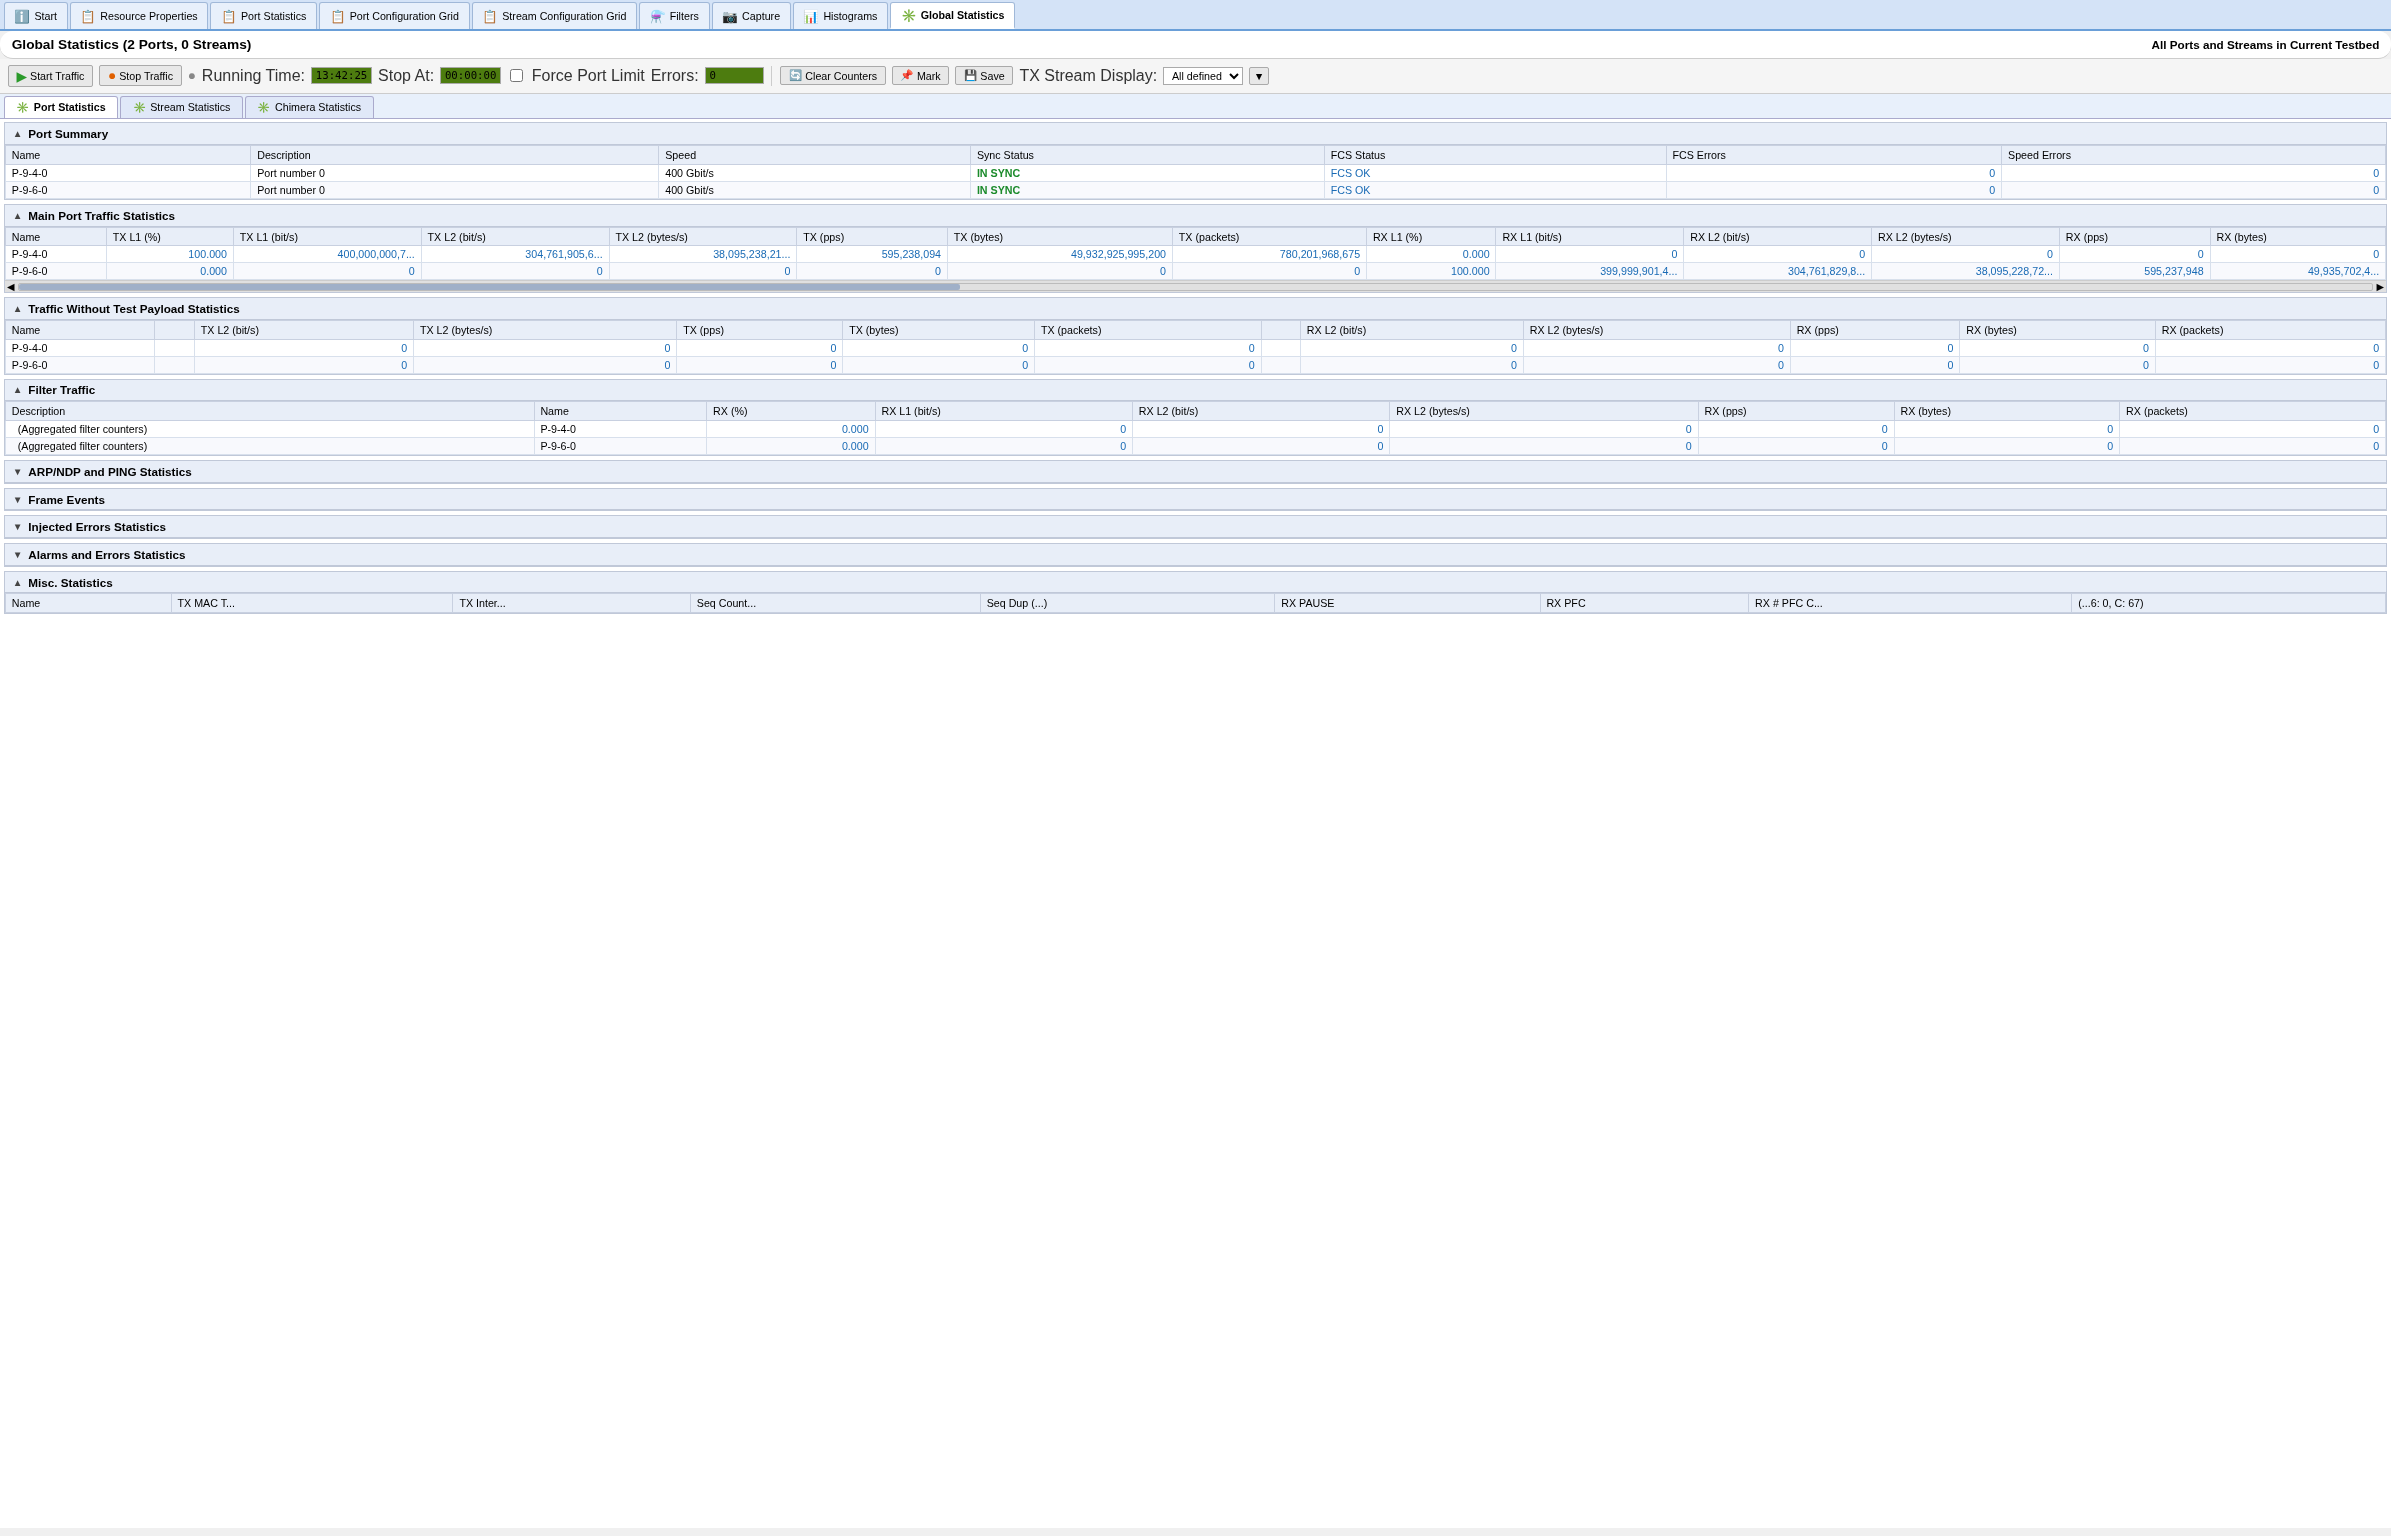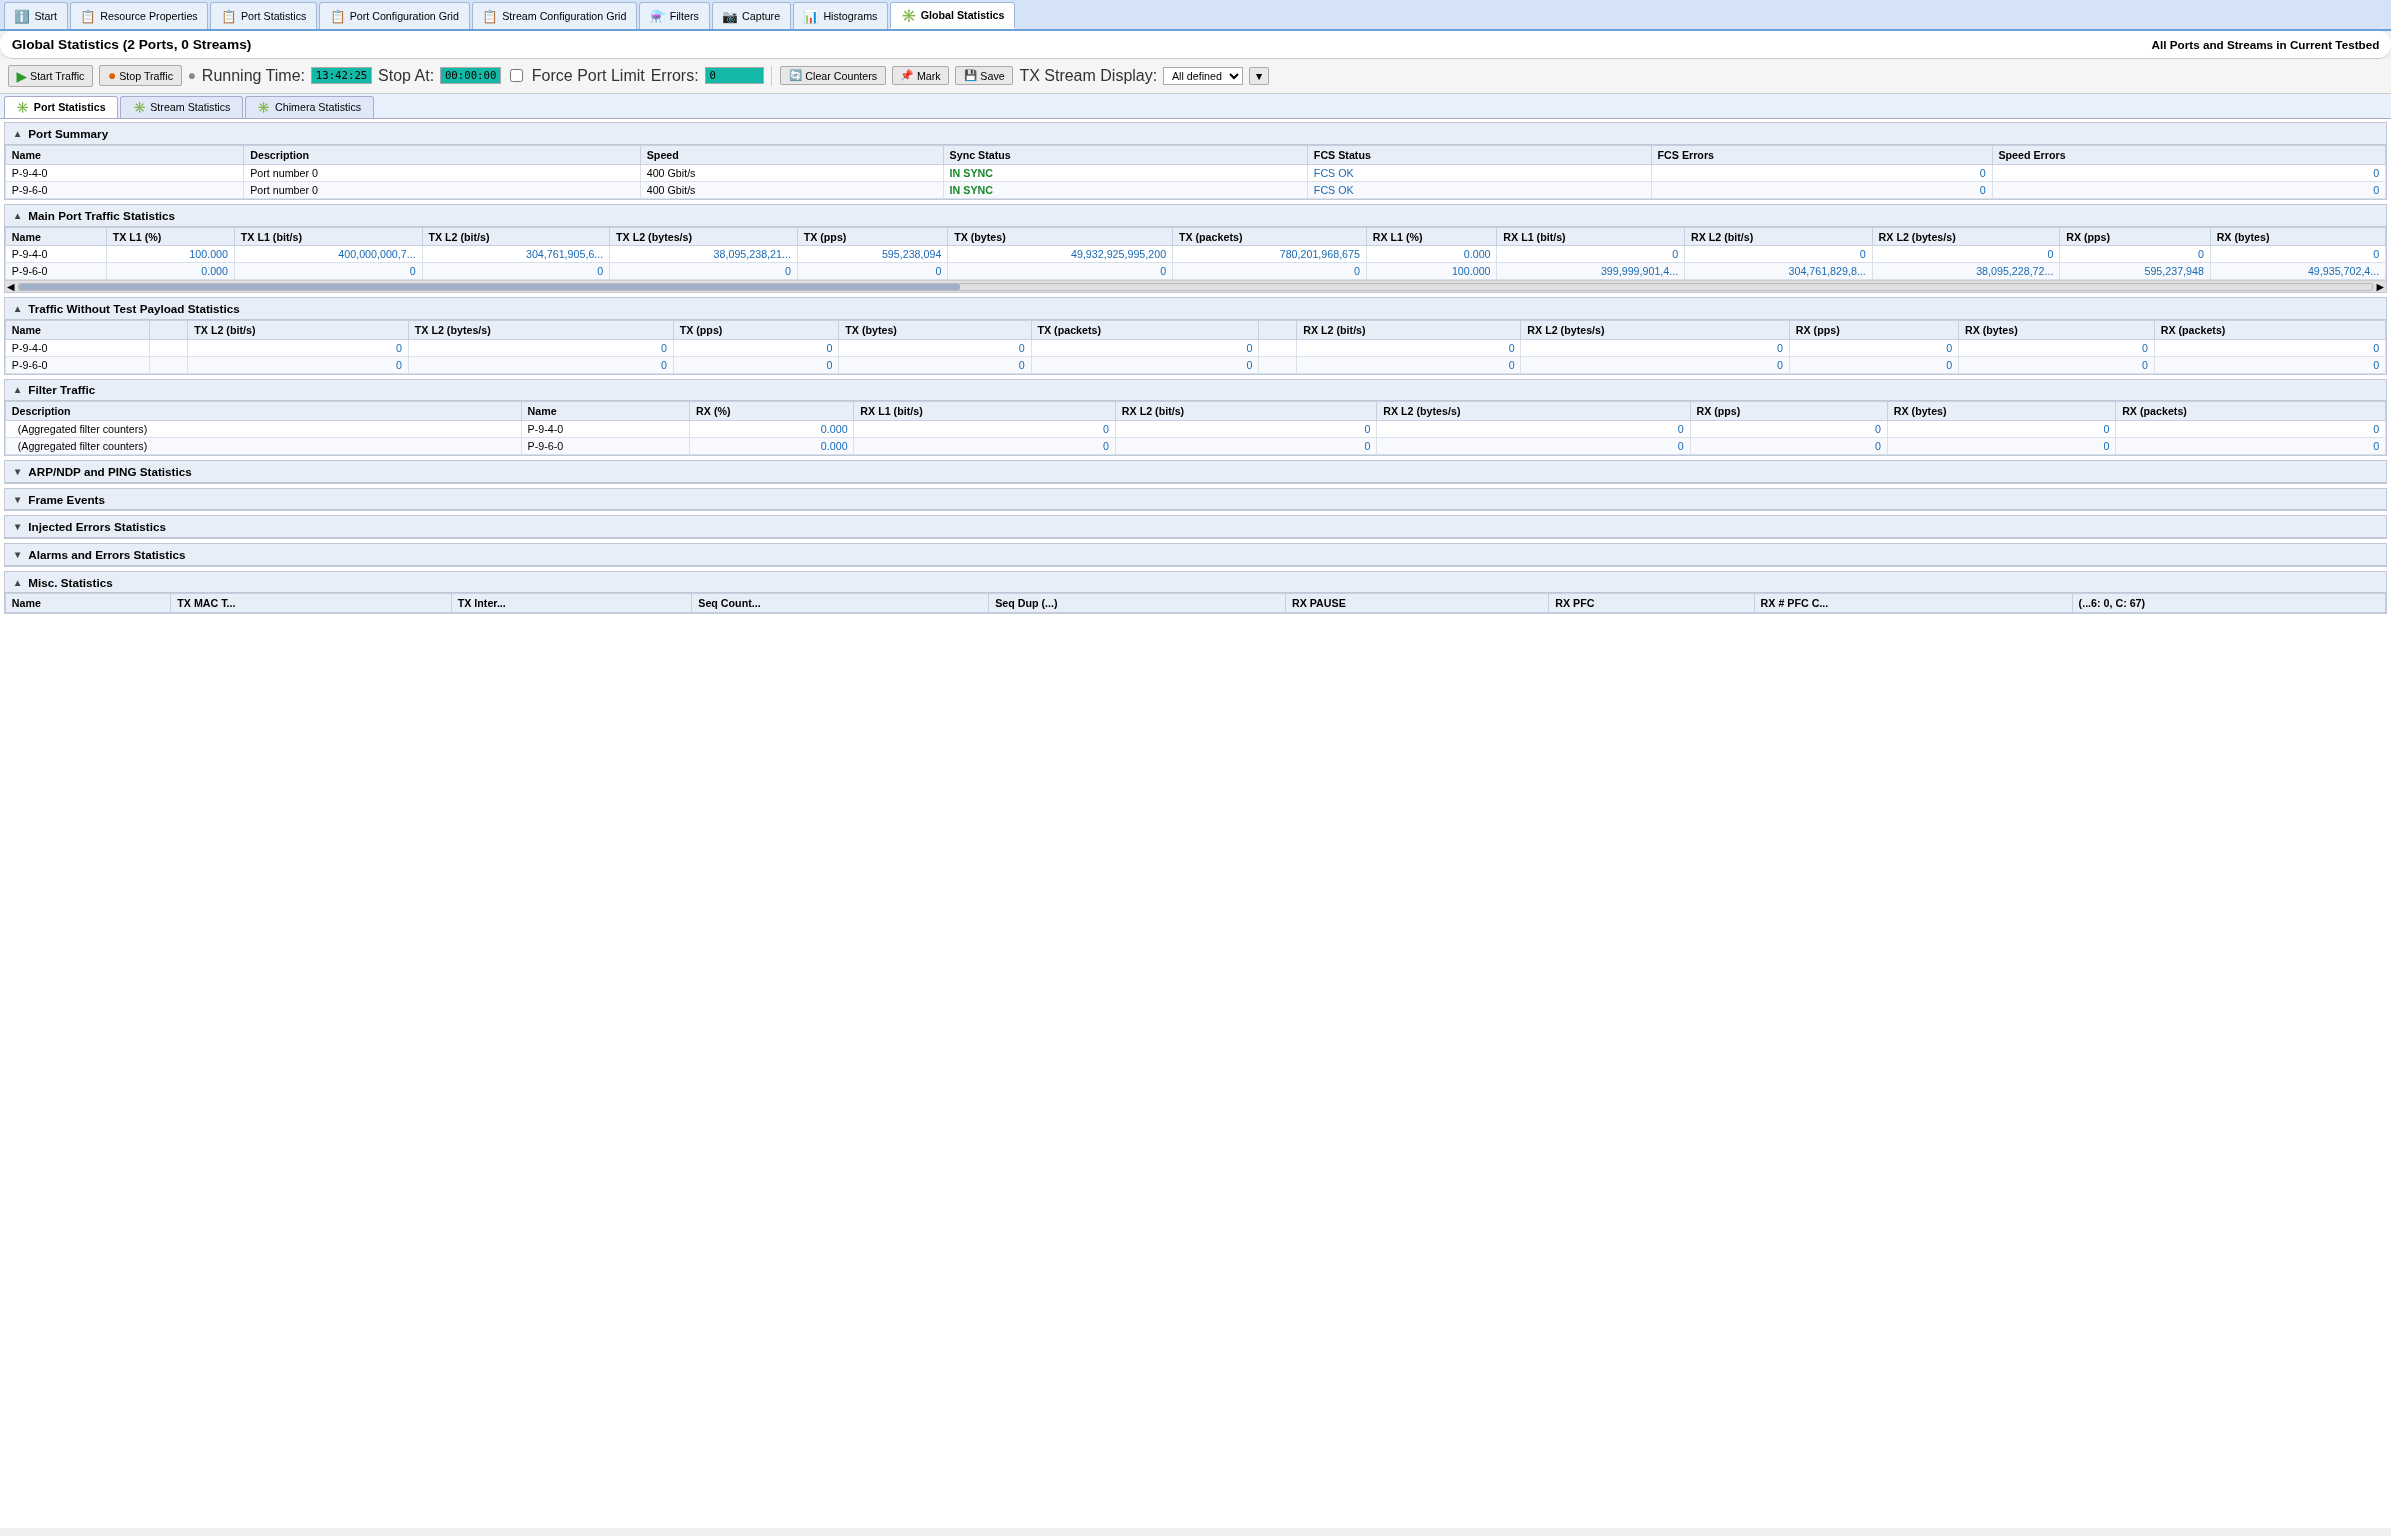--- a/index.html
+++ b/index.html
@@ -64,21 +64,21 @@
       gap: 2.9px;
       padding: 2px 7.8px;
       border: 1px solid #aaa;
       background: #e8e8e8;
       border-radius: 2px;
       cursor: pointer;
       font-size: 10.7px;
     }
     .toolbar-sep { width: 1px; height: 19.5px; background: #ccc; margin: 0 2px; }
     .toolbar-label { font-size: 16px; color: #333; }
-    .toolbar-value { font-size: 10.7px; font-family: monospace; background: #14b8a6; border: 1px solid #aaa; padding: 1px 3.9px; min-width: 59px; }
+    .toolbar-value { font-size: 10.7px; font-family: monospace; background: #4d7c0f; border: 1px solid #aaa; padding: 1px 3.9px; min-width: 59px; }
     .toolbar-checkbox { margin: 0 2.9px; }
     .toolbar-select { font-size: 10.7px; border: 1px solid #aaa; padding: 1px 3.9px; background: #fff; }
 
     
     .sub-tabs {
       display: flex;
       align-items: center;
       background: #e8f0fb;
       border-bottom: 1px solid #aac;
       padding: 2px 3.9px 0;
@@ -131,21 +131,21 @@
     .stats-table {
       width: 100%;
       border-collapse: collapse;
       font-size: 10.7px;
     }
     .stats-table th {
       background: #e8eef8;
       border: 1px solid #c8d0e0;
       padding: 2.9px 5.9px;
       text-align: left;
-      font-weight: bold;
+      font-weight: normal;
       white-space: nowrap;
     }
     .stats-table td {
       border: 1px solid #d8e0ec;
       padding: 2px 5.9px;
       white-space: nowrap;
     }
     .stats-table tr:nth-child(even) td { background: #f8f9fd; }
     .stats-table tr:nth-child(odd) td { background: #fff; }
     .num { text-align: right; color: #1a6bb5; }

